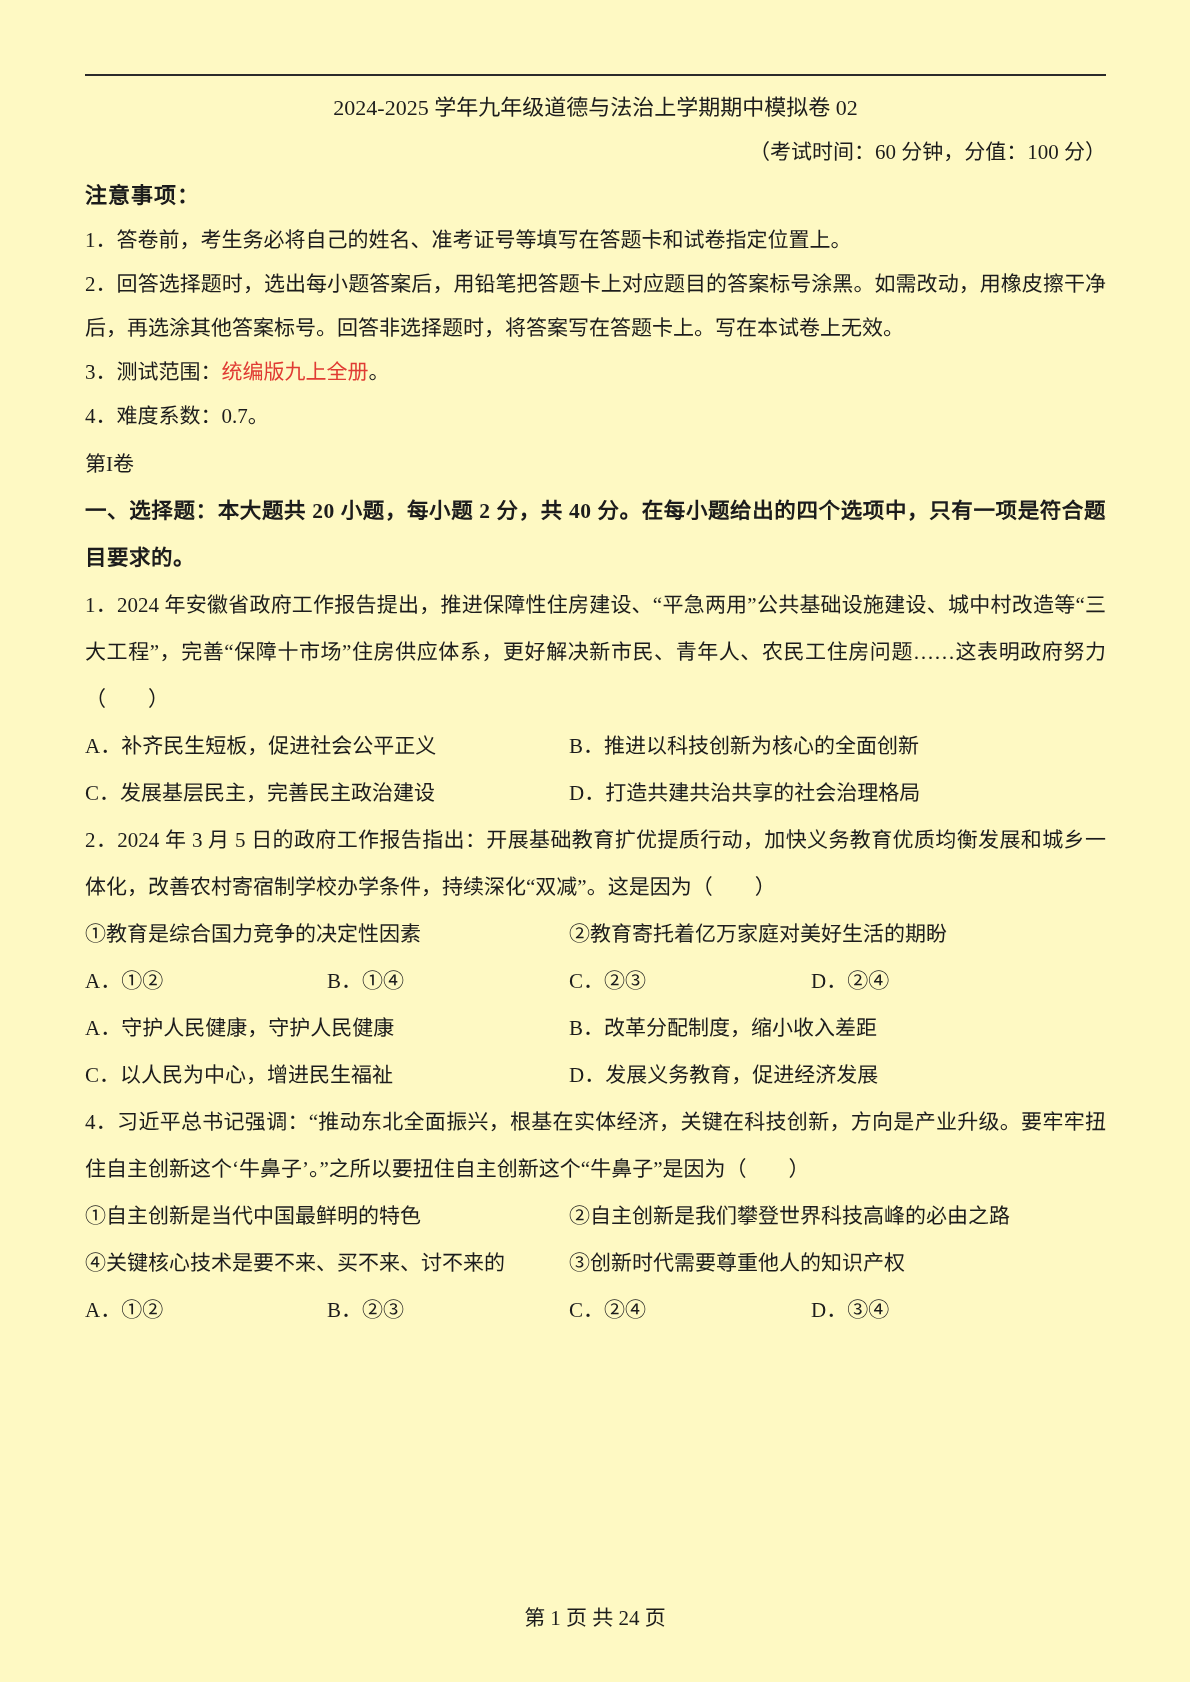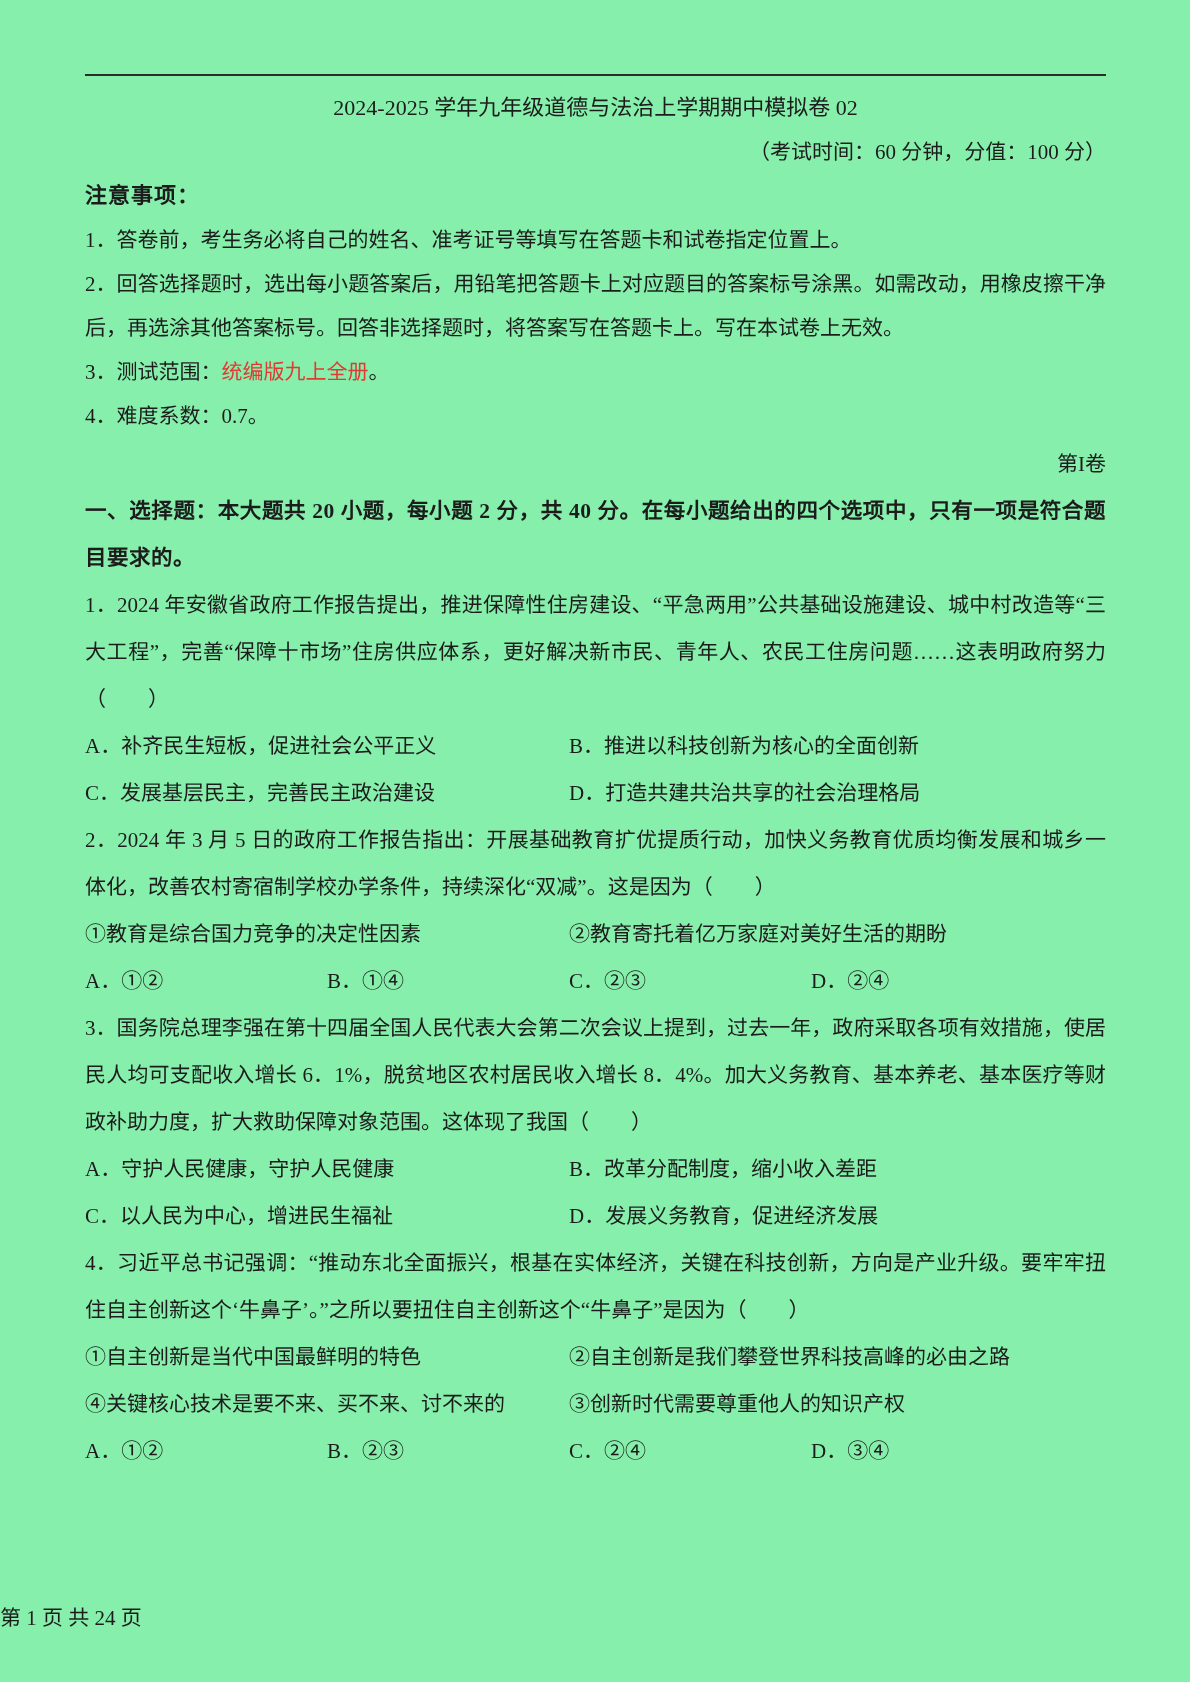--- a/index.html
+++ b/index.html
@@ -5,21 +5,21 @@
   html, body {
     margin: 0;
     padding: 0;
     background: #ffffff;
   }
   .page {
     position: relative;
     width: 1190px;
     height: 1682px;
     margin: 0 auto;
-    background: #86efac;
+    background: #fef9c3;
     color: #1c1c1c;
     font-family: "Liberation Serif", "DejaVu Serif", serif;
     font-size: 21px;
     overflow: hidden;
   }
   .content {
     position: absolute;
     left: 85px;
     right: 84px;
     top: 74px;
@@ -49,21 +49,21 @@
   }
   p.note {
     margin: 0;
     line-height: 44px;
     text-align: justify;
   }
   .red {
     color: #e03b33;
   }
   .volume {
-    text-align: right;
+    text-align: left;
     line-height: 47px;
     margin-top: 3px;
     font-size: 21px;
     font-family: Liberation Serif, serif;
   }
   .section-heading {
     margin: 0;
     font-weight: bold;
     font-size: 21.5px;
     line-height: 47px;
@@ -91,20 +91,21 @@
   }
   .cell {
     white-space: nowrap;
     overflow: visible;
   }
   .footer {
     position: absolute;
     left: 0;
     right: 0;
     top: 1596px;
+    text-align: center;
     font-size: 21px;
     line-height: 44px;
   }
 </style>
 </head>
 <body>
 
 <div class="page">
   <div class="content">
 
@@ -144,21 +145,20 @@
       </div>
       <div class="row cols4">
         <span class="cell">A．①②</span>
         <span class="cell">B．①④</span>
         <span class="cell">C．②③</span>
         <span class="cell">D．②④</span>
       </div>
     </div>
 
     <div class="question">
-      <p class="stem">3．国务院总理李强在第十四届全国人民代表大会第二次会议上提到，过去一年，政府采取各项有效措施，使居民人均可支配收入增长 6．1%，脱贫地区农村居民收入增长 8．4%。加大义务教育、基本养老、基本医疗等财政补助力度，扩大救助保障对象范围。这体现了我国（　　）</p>
       <div class="row cols2">
         <span class="cell">A．守护人民健康，守护人民健康</span>
         <span class="cell">B．改革分配制度，缩小收入差距</span>
       </div>
       <div class="row cols2">
         <span class="cell">C．以人民为中心，增进民生福祉</span>
         <span class="cell">D．发展义务教育，促进经济发展</span>
       </div>
     </div>
 

